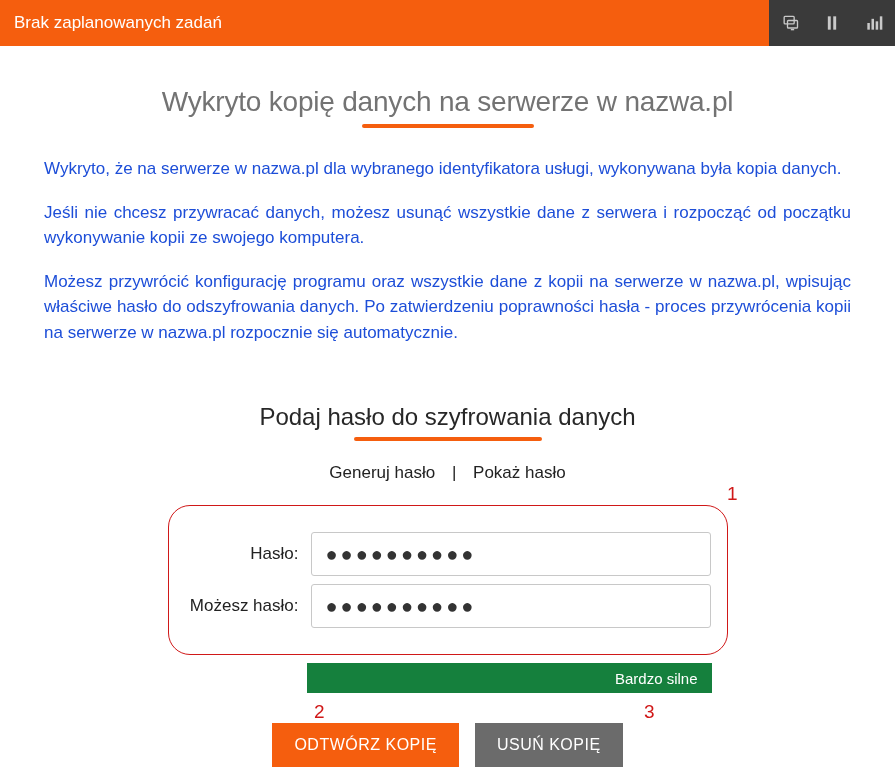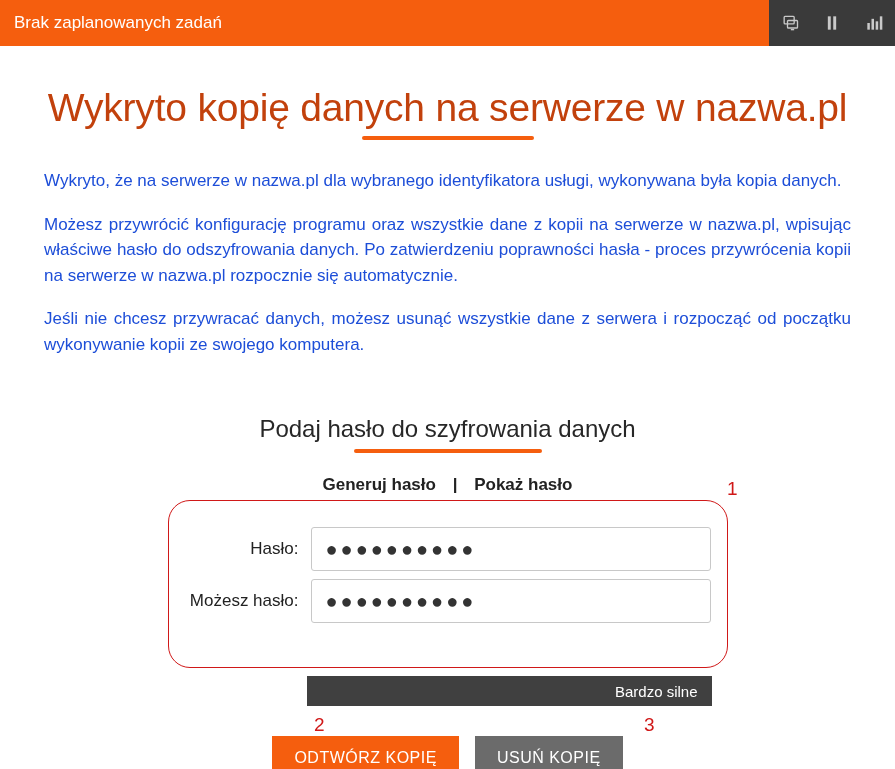--- a/index.html
+++ b/index.html
@@ -7,38 +7,38 @@
 
 
 .topbar { display: flex; height: 46px; }
 .topbar-status { flex: 1; background: #f55e0e; color: #fff; display: flex; align-items: center; padding: 4px 14px; font-size: 17px; font-weight: 400; }
 .topbar-icons { background: #3a3a3a; display: flex; align-items: center; }
 .topbar-icon { width: 42px; height: 46px; display: flex; align-items: center; justify-content: center; color: #c9c9c9; cursor: pointer; }
 .topbar-icon svg { width: 20px; height: 20px; }
 
 .content { padding: 30px 44px 0 44px; position: relative; }
 
-h1.main-title { font-size: 39px; font-weight: 500; color: #c2410c; text-align: center; margin: 10px 0 6px; letter-spacing: -0.2px; }
+h1.main-title { font-size: 28px; font-weight: 500; color: #737373; text-align: center; margin: 10px 0 6px; letter-spacing: -0.2px; }
 .underline-orange { width: 172px; height: 4px; background: #f55e0e; margin: 4px auto 28px; border-radius: 2px; }
 
 .para { font-size: 17px; line-height: 1.5; color: #1d4ed8; text-align: justify; margin-bottom: 18px; }
 
 h2.sub-title { font-size: 24px; font-weight: 500; color: #272727; text-align: center; margin-top: 58px; }
 .underline-orange.sm { width: 188px; margin-top: 6px; margin-bottom: 22px; }
 
-.pw-tools { text-align: center; font-size: 17px; color: #222; margin-bottom: 5px; font-weight: bold; }
+.pw-tools { text-align: center; font-size: 17px; color: #222; margin-bottom: 22px; }
 .pw-tools .sep { margin: 0 12px; color: #222; }
 .pw-tool { cursor: pointer; }
 
-.form-outline { position: relative; width: 560px; margin: 0 auto; border: 1.5px solid #d01818; border-radius: 22px; padding: 18px 16px 36px 0; }
+.form-outline { position: relative; width: 560px; margin: 0 auto; border: 1.5px solid #d01818; border-radius: 22px; padding: 18px 16px 18px 0; }
 .row { display: flex; align-items: center; margin: 8px 0; }
 .row label { width: 130px; text-align: right; font-size: 17px; color: #222; margin-right: 12px; }
 .row input { flex: 1; height: 44px; border: 1px solid #c8c8c8; border-radius: 3px; padding: 0 14px; font-size: 20px; letter-spacing: 3px; color: #333; }
 
-.strength { width: 405px; margin: 8px 0 0 auto; padding-right:0; height: 30px; background: #404040; color: #fff; display: flex; align-items: center; justify-content: flex-end; padding-right: 14px; font-size: 15px; }
+.strength { width: 405px; margin: 8px 0 0 auto; padding-right:0; height: 30px; background: #15803d; color: #fff; display: flex; align-items: center; justify-content: flex-end; padding-right: 14px; font-size: 15px; }
 
 .annot { position: absolute; color: #d01818; font-size: 19px; font-weight: 500; pointer-events: none; }
 
 .buttons { display: flex; justify-content: center; gap: 16px; margin-top: 30px; }
 .btn { height: 44px; padding: 0 22px; border: none; font-size: 16px; font-weight: 500; letter-spacing: 0.5px; cursor: pointer; color: #fff; }
 .btn-primary { background: #f55e0e; }
 .btn-secondary { background: #6b6b6b; }
 </style>
 </head>
 <body>
@@ -68,22 +68,22 @@
         </svg>
     </div>
   </div>
 </div>
 
 <div class="content">
   <h1 class="main-title">Wykryto kopię danych na serwerze w nazwa.pl</h1>
   <div class="underline-orange"></div>
 
   <p class="para">Wykryto, że na serwerze w nazwa.pl dla wybranego identyfikatora usługi, wykonywana była kopia danych.</p>
+  <p class="para">Jeśli nie chcesz przywracać danych, możesz usunąć wszystkie dane z serwera i rozpocząć od początku wykonywanie kopii ze swojego komputera.</p>
   <p class="para">Możesz przywrócić konfigurację programu oraz wszystkie dane z kopii na serwerze w nazwa.pl, wpisując właściwe hasło do odszyfrowania danych. Po zatwierdzeniu poprawności hasła - proces przywrócenia kopii na serwerze w nazwa.pl rozpocznie się automatycznie.</p>
-  <p class="para">Jeśli nie chcesz przywracać danych, możesz usunąć wszystkie dane z serwera i rozpocząć od początku wykonywanie kopii ze swojego komputera.</p>
 
   <h2 class="sub-title">Podaj hasło do szyfrowania danych</h2>
   <div class="underline-orange sm"></div>
 
   <div class="pw-tools">
     <span class="pw-tool">Generuj hasło</span>
     <span class="sep">|</span>
     <span class="pw-tool">Pokaż hasło</span>
   </div>
 

